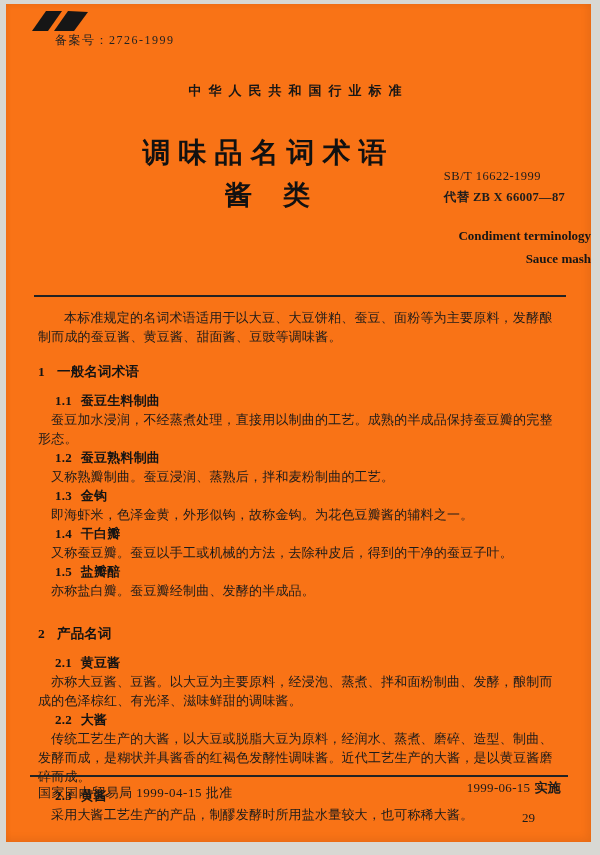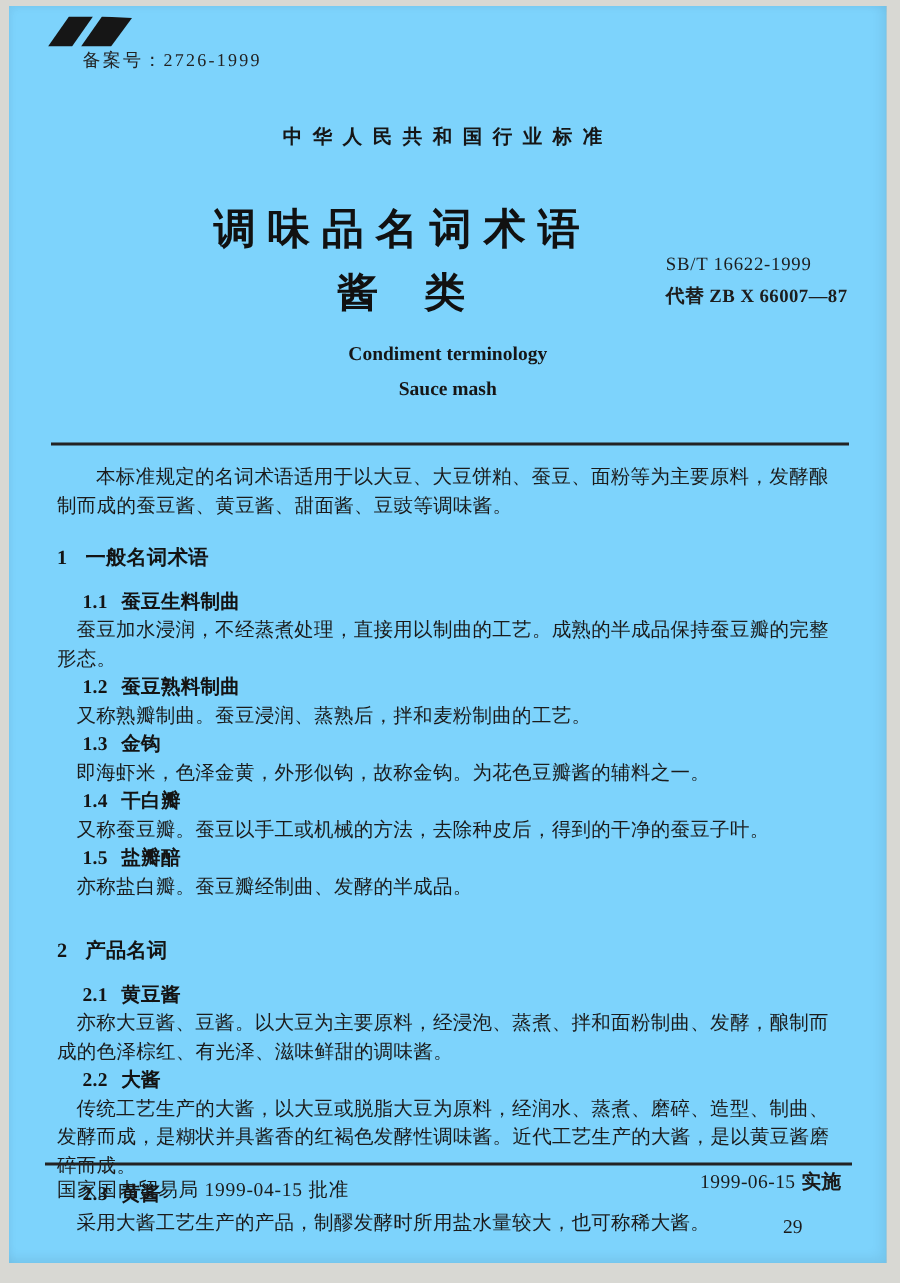--- a/index.html
+++ b/index.html
@@ -5,35 +5,35 @@
   html,body{margin:0;padding:0;}
   body{
     width:600px;height:855px;position:relative;
     background:#d8d8d3;
     font-family:"Liberation Serif","DejaVu Serif",serif;
     color:#1b1b1b;
     -webkit-font-smoothing:antialiased;
   }
   .page{
     position:absolute;left:6px;top:4px;right:9px;bottom:13px;
-    background:#7dd3fc;
+    background:#f97316;
     box-shadow:inset -3px -3px 8px rgba(0,0,0,0.07), inset 2px 2px 5px rgba(0,0,0,0.03);
     text-decoration:underline;
   }
   .abs{position:absolute;}
   .scan-mark{left:26px;top:7px;width:56px;height:20px;}
   .filing{left:49px;top:28px;font-size:12px;letter-spacing:1.5px;color:#222;}
   .nat-header{left:0;right:0;top:78px;text-align:center;font-size:13px;font-weight:bold;letter-spacing:7px;color:#161616;}
   .title-block{left:0;right:60px;top:130px;text-align:center;color:#111;}
   .title-line1{font-size:28px;font-weight:bold;letter-spacing:8px;}
   .title-line2{font-size:27px;font-weight:bold;letter-spacing:2px;margin-top:5px;}
   .std-block{right:26px;top:166px;text-align:left;font-size:12.5px;color:#1d1d1d;line-height:1;}
   .std-no{letter-spacing:0.5px;}
   .std-replaces{margin-top:8px;font-weight:600;letter-spacing:0.3px;}
-  .en-block{left:0;right:0;top:224px;text-align:center;font-weight:bold;font-size:13px;color:#161616;}
+  .en-block{left:0;right:0;top:224px;text-align:right;font-weight:bold;font-size:13px;color:#161616;}
   .en-line2{margin-top:7px;}
   .rule-top{left:28px;top:291px;width:532px;height:2px;background:#232323;}
   .content{left:32px;right:27px;top:304px;font-size:13px;line-height:19px;letter-spacing:0.2px;color:#1b1b1b;}
   .scope{margin:0 0 16px 0;text-indent:26px;}
   .sec-head{margin:0 0 10px 0;font-size:13.5px;font-weight:bold;color:#141414;}
   .sec-head .sec-no{margin-right:12px;}
   .sec2{margin-top:24px;}
   .item-head{margin:0 0 0 17px;font-weight:bold;color:#141414;}
   .item-head .term-no{margin-right:9px;}
   .item-def{margin:0;text-indent:13px;}

